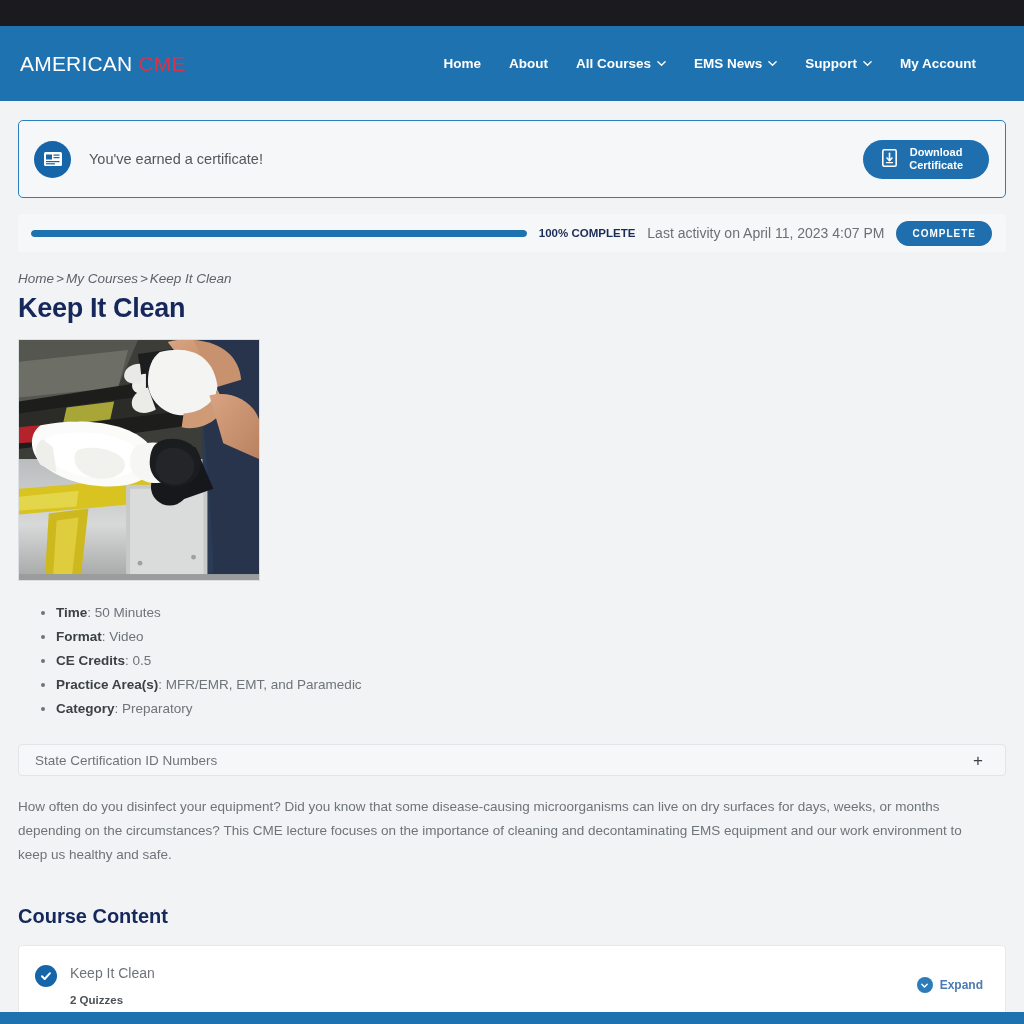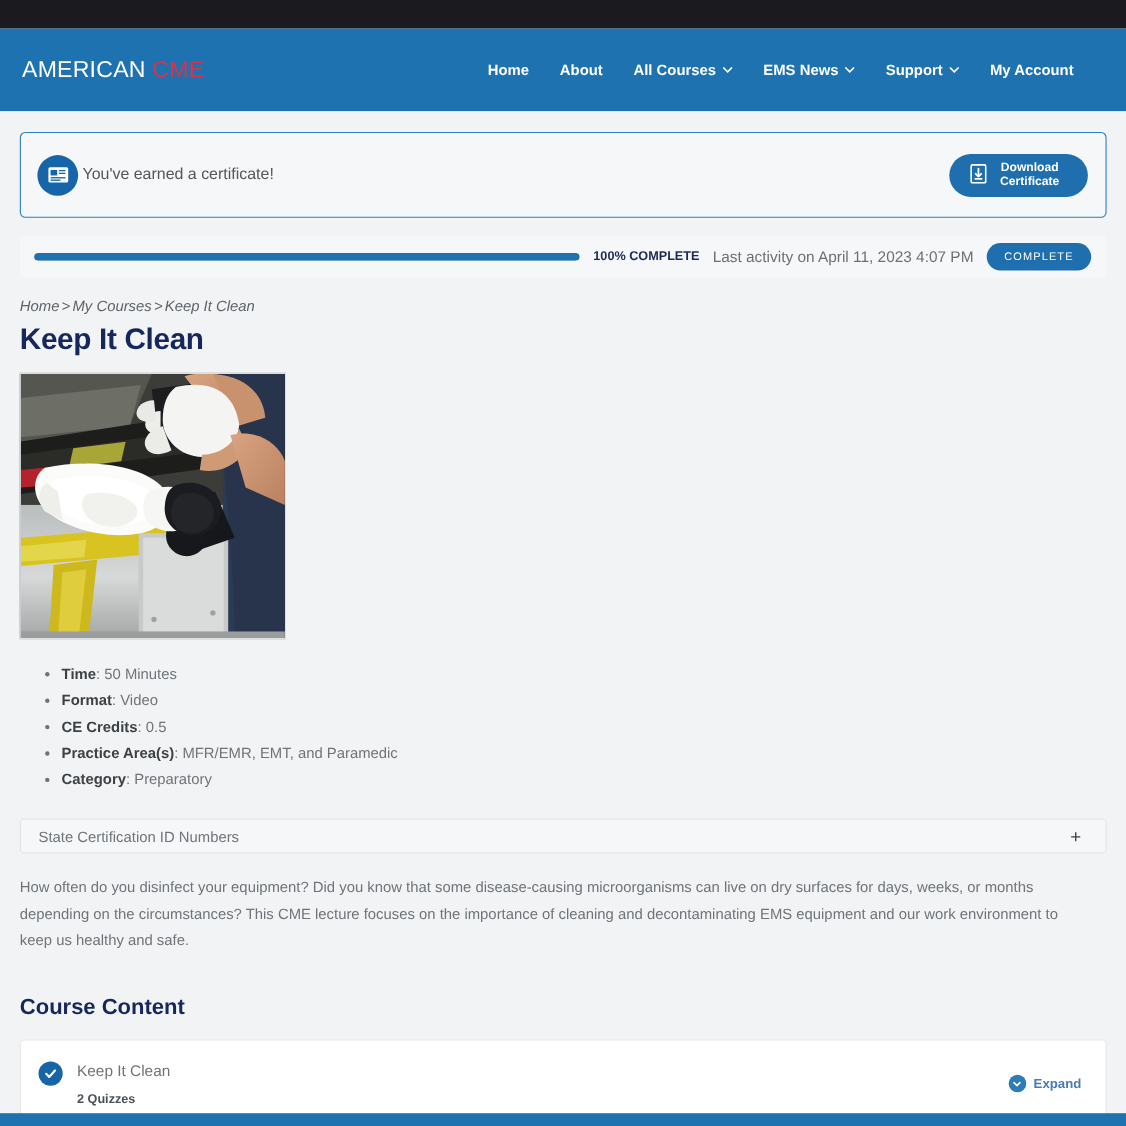--- a/index.html
+++ b/index.html
@@ -31,21 +31,21 @@
 
   .cert-banner {
     margin-top: 19px;
     background: #f6f7f8;
     border: 1px solid #2a7fbf;
     border-radius: 5px;
     height: 78px;
     display: flex; align-items: center; justify-content: space-between;
     padding: 0 16px 0 15px;
   }
-  .cert-left { display: flex; align-items: center; gap: 4px; }
+  .cert-left { display: flex; align-items: center; gap: 18px; }
   .cert-icon {
     width: 37px; height: 37px; border-radius: 50%;
     background: #1565a8; display: flex; align-items: center; justify-content: center;
   }
   .cert-text { color: #52575c; font-size: 14.5px; }
   .dl-btn {
     background: #1f6fae; border-radius: 22px; height: 39px;
     display: flex; align-items: center; gap: 12px;
     padding: 0 26px 0 19px; cursor: pointer; border: none;
   }
@@ -65,21 +65,21 @@
   }
   .bar-track {
     flex: 1; height: 7px; border-radius: 4px; background: #d9dde1;
     overflow: hidden;
   }
   .bar-fill { height: 100%; background: #1f72b0; border-radius: 4px; }
   .pct { color: #1b2a58; font-size: 11.5px; font-weight: bold; white-space: nowrap; }
   .lastact { color: #6b7076; font-size: 14px; white-space: nowrap; }
   .complete-badge {
     background: #1f6fae; color: #fff; border-radius: 14px;
-    font-size: 10px; font-weight: normal; letter-spacing: 1px;
+    font-size: 10px; font-weight: bold; letter-spacing: 1px;
     padding: 7px 16px; white-space: nowrap; border: none; cursor: pointer;
   }
 
   .breadcrumb { margin-top: 19px; font-size: 13.5px; color: #5d6369; font-style: italic; }
   .breadcrumb .sep { color: #5d6369; padding: 0 2px; }
   .breadcrumb a { color: #5d6369; text-decoration: none; cursor: pointer; }
   .title {
     margin-top: 7px; font-size: 27px; font-weight: bold;
     color: #16275c; letter-spacing: -.3px;
   }

